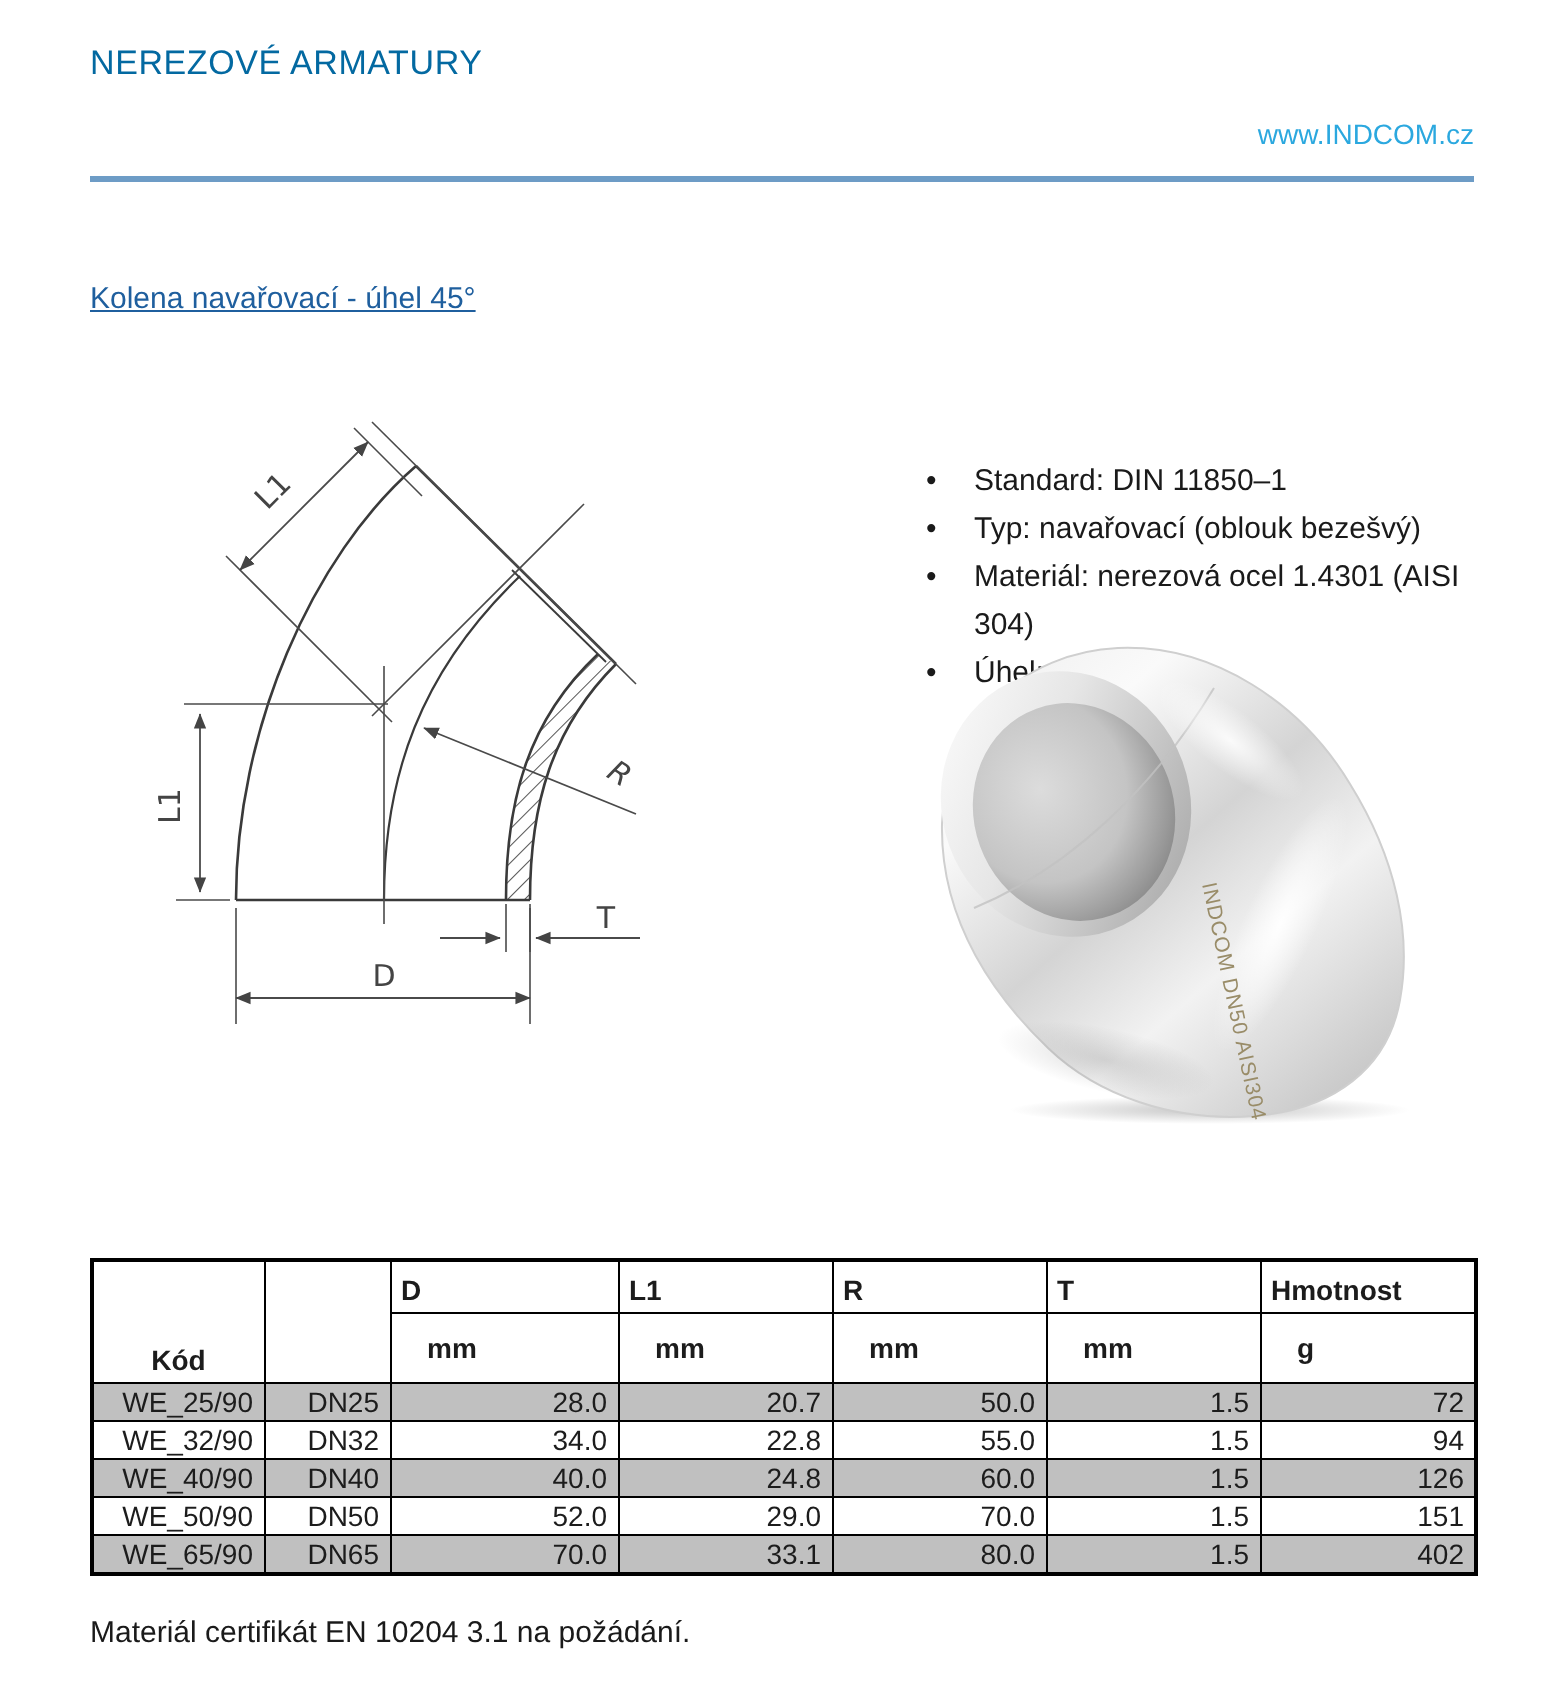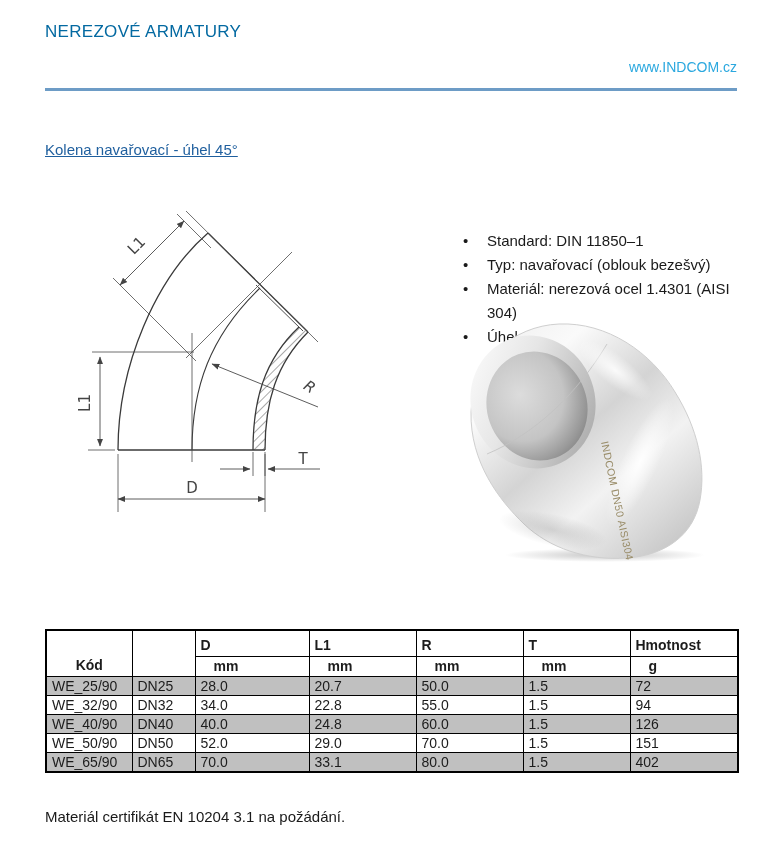--- a/index.html
+++ b/index.html
@@ -27,23 +27,23 @@
   .specs li::before { content:"\2022"; position:absolute; left:8px; top:0; color:#1a1a1a; }
 
   .product-photo { position:absolute; left:455px; top:312px; width:290px; height:255px; }
 
   .spec-table { position:absolute; left:45px; top:629px; width:692px;
                 border-collapse:collapse; border:2px solid #000;
                 font-size:14px; table-layout:fixed; }
   .spec-table th, .spec-table td { border:1px solid #000; text-align:left;
                 padding:1px 5px; overflow:hidden; white-space:nowrap; }
   .spec-table thead tr:first-child th { height:26px; vertical-align:bottom; padding-bottom:3px; }
-  .spec-table thead tr:last-child th { height:20px; vertical-align:middle;padding-left:18px; }
+  .spec-table thead tr:last-child th { height:35px; vertical-align:middle;padding-left:18px; }
   .spec-table th.kod-cell { vertical-align:top; padding-top:4px;text-align:center; }
-  .spec-table td { height:16px; }
+  .spec-table td { height:16px;text-align:right; }
   .spec-table tr.shade td { background:#C0C0C0; }
 
   .footer-note { position:absolute; left:45px; top:808px; font-size:15px; color:#1a1a1a; }
 </style>
 </head>
 <body>
 
 <div class="page">
 
   <div class="brand-title">NEREZOVÉ ARMATURY</div>

